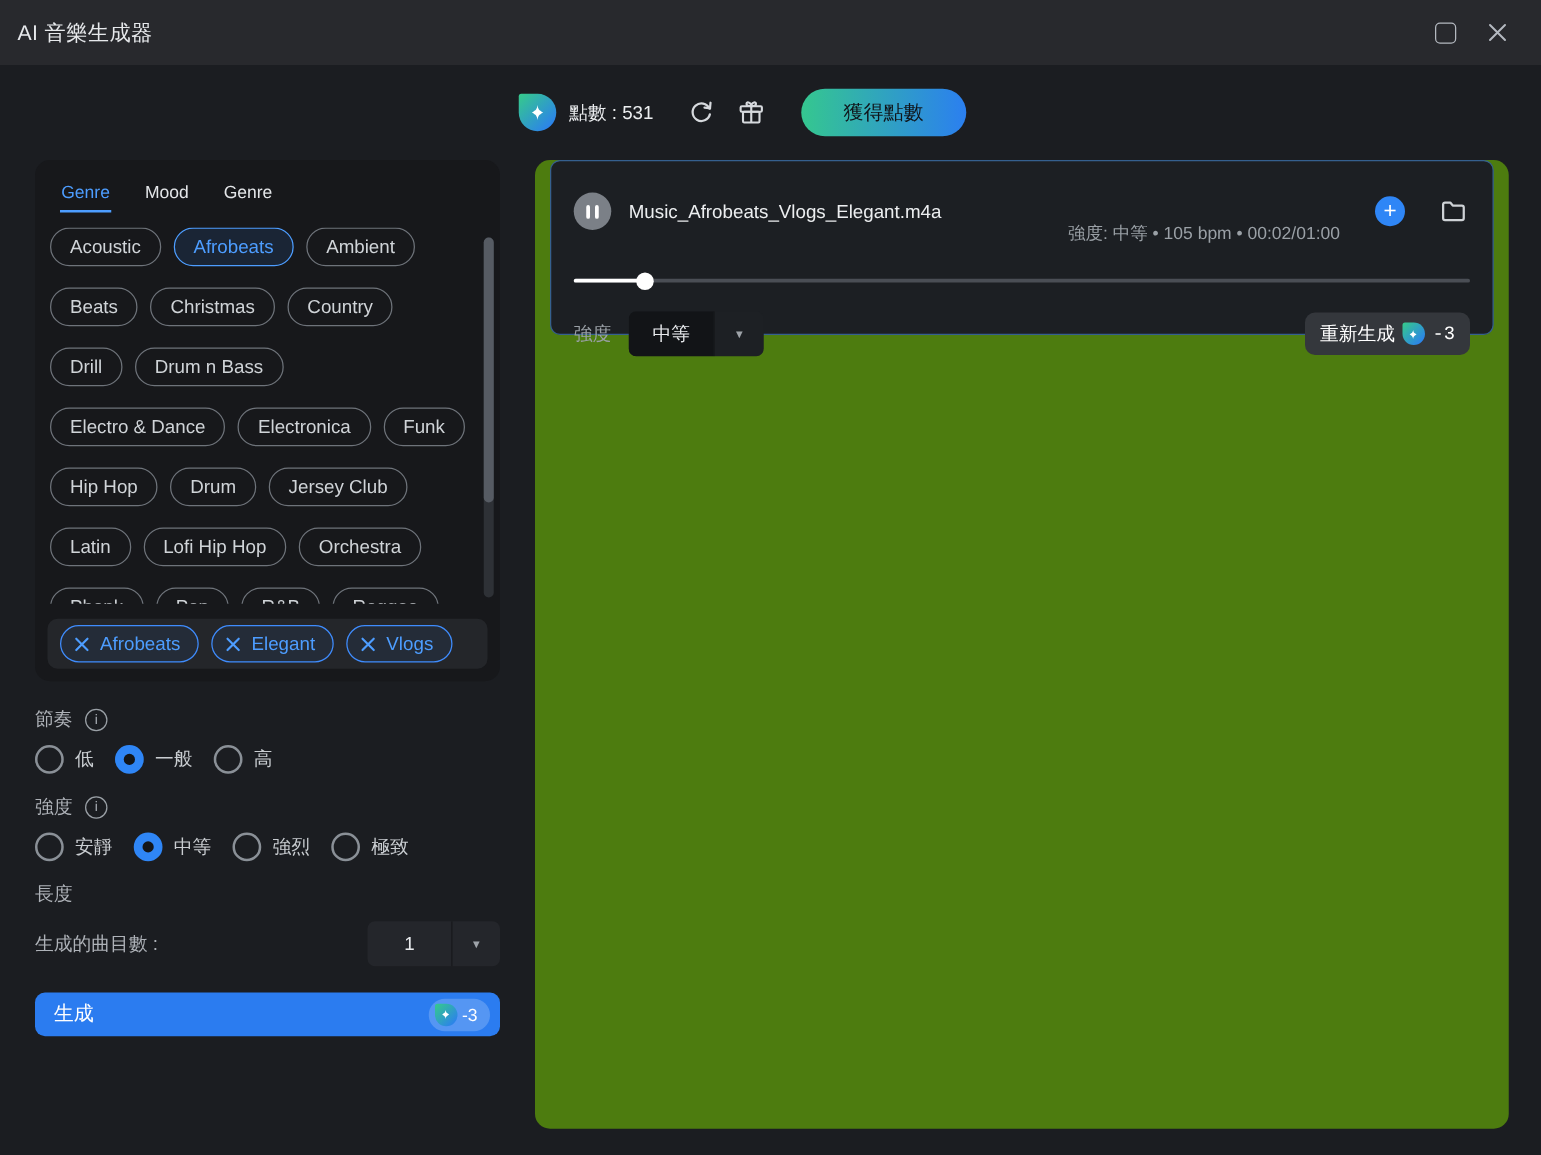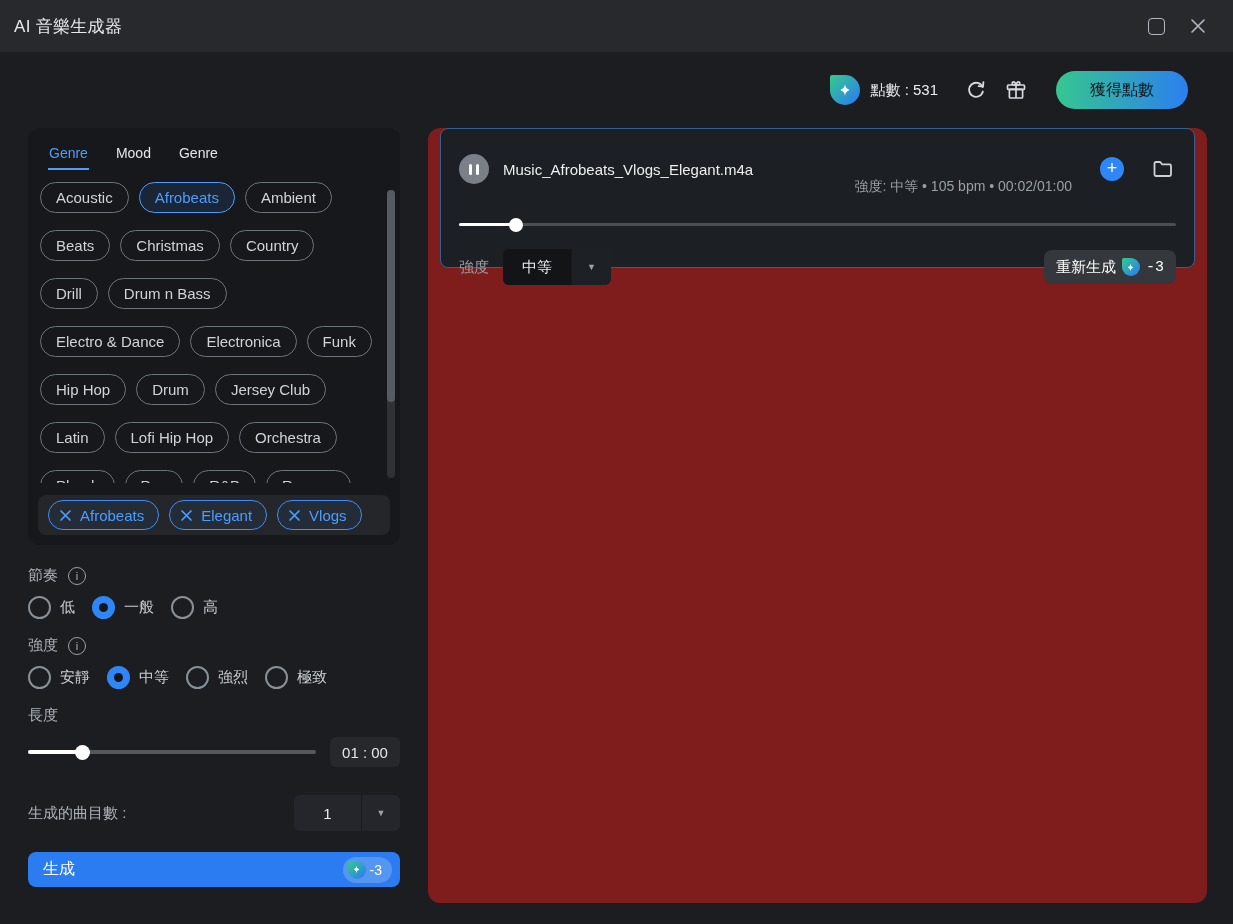--- a/index.html
+++ b/index.html
@@ -18,21 +18,21 @@
     padding:0 24px 0 14px;
   }
   .titlebar .title { font-size:17px; color:#e6e8eb; letter-spacing:.3px; }
   .win-controls { margin-left:auto; display:flex; align-items:center; gap:22px; }
   .max-btn { width:17px; height:17px; border:1.7px solid #b4b9c0; border-radius:4px; cursor:pointer; }
   .close-btn { width:22px; height:22px; display:flex; align-items:center; justify-content:center; cursor:pointer; }
 
   
   .header-bar {
     position:absolute; top:70px; left:0; right:19px; height:40px;
-    display:flex; align-items:center; justify-content:flex-end;
+    display:flex; align-items:center; justify-content:center;
   }
   .points-group { display:flex; align-items:center; gap:10px; margin-right:24px; }
   .droplet {
     border-radius:2px 50% 50% 50%;
     background:linear-gradient(135deg,#35c78f 5%,#2b7ff0 90%);
     display:flex; align-items:center; justify-content:center;
     flex:none;
   }
   .droplet.lg { width:30px; height:30px; }
   .droplet.sm { width:18px; height:18px; }
@@ -133,21 +133,21 @@
     color:#ffffff; font-size:16px; font-family:inherit; cursor:pointer;
   }
   .cost-badge {
     display:flex; align-items:center; gap:4px; height:26px; border-radius:13px;
     background:rgba(255,255,255,.2); padding:0 10px 0 5px; color:#ffffff; font-size:14px;
   }
 
   
   .results-panel {
     position:absolute; left:428px; top:128px; width:779px; height:775px;
-    background:#7f1d1d; border-radius:12px;
+    background:#4d7c0f; border-radius:12px;
   }
   .player-card {
     position:absolute; left:12px; right:12px; top:0; height:140px;
     background:#1c1f23; border:1px solid #35608f; border-radius:8px;
     padding:13px 18px 0 18px;
   }
   .pc-row1 { display:flex; align-items:center; gap:14px; }
   .pause-btn { width:30px; height:30px; border-radius:50%; background:#7b8087; border:none;
     display:flex; align-items:center; justify-content:center; gap:3.5px; cursor:pointer; flex:none; }
   .pause-btn .bar { width:3px; height:11px; background:#ffffff; border-radius:1.5px; }
@@ -366,29 +366,20 @@
 
       <div class="radio-opt">
         <span class="radio"></span>
         <span class="opt-label">極致</span>
       </div>
     </div>
 
   <div class="ctl-label-row length-label">
     <span class="ctl-label">長度</span>
   </div>
-  <div class="slider-row">
-    <div class="slider">
-      <div class="track"></div>
-      <div class="fill" style="width: 19%;">
-        <div class="thumb"></div>
-      </div>
-    </div>
-    <div class="value-box">01 : 00</div>
-  </div>
 
   <div class="count-row">
     <span class="ctl-label">生成的曲目數 :</span>
     <div class="select count-select">
       <span class="sel-value">1</span>
       <span class="divider"></span>
       <span class="caret-area">
           <span class="caret"></span>
         </span>
     </div>

